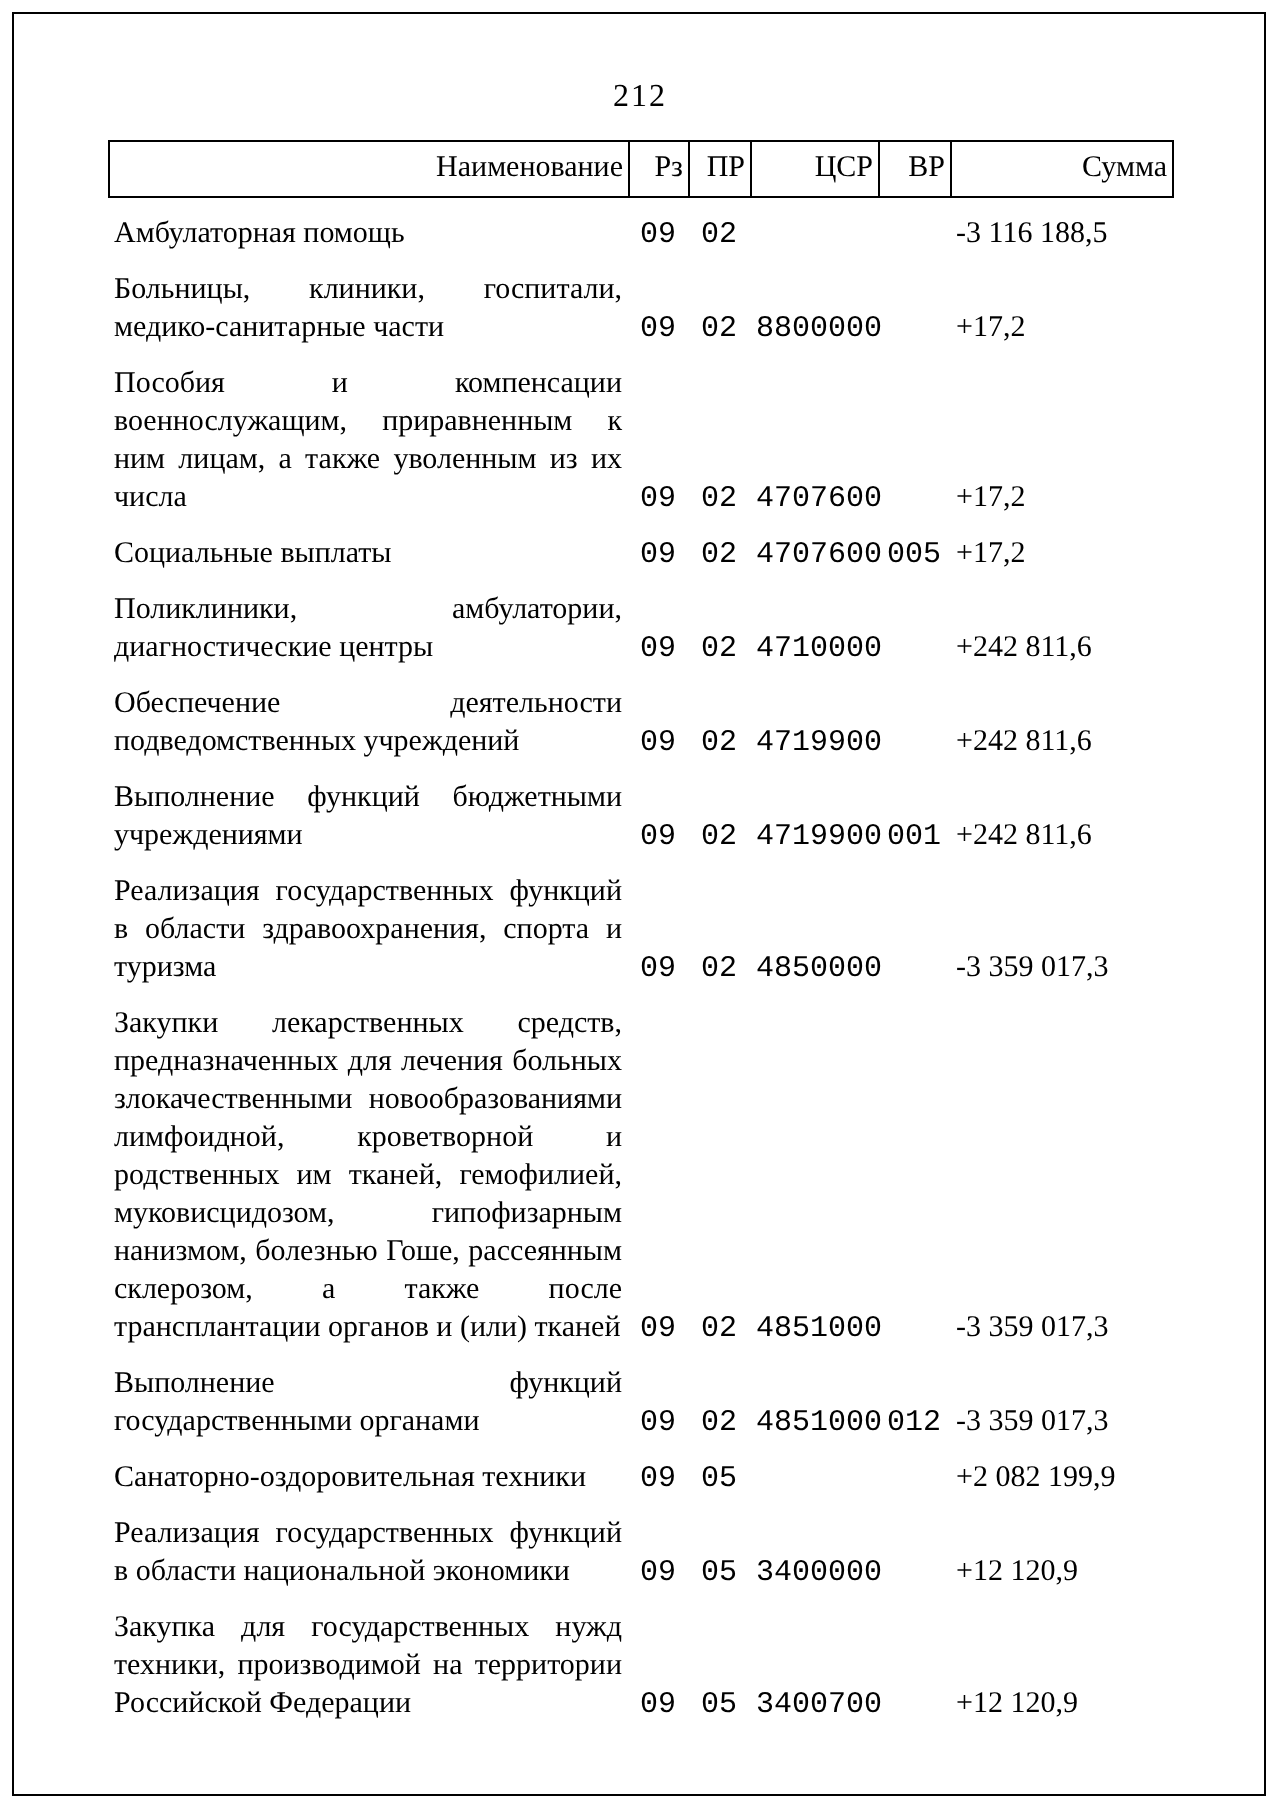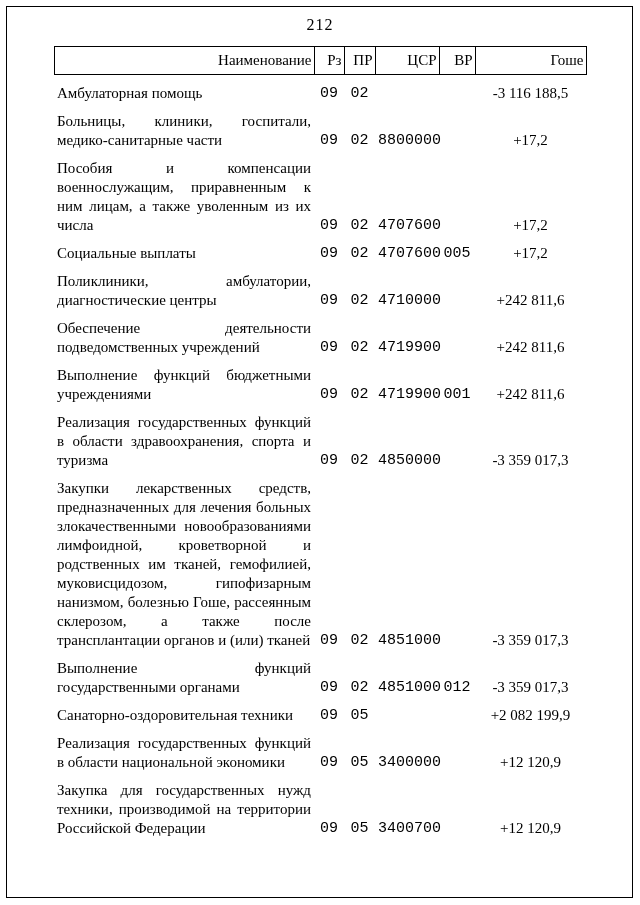--- a/index.html
+++ b/index.html
@@ -20,21 +20,21 @@
     position: absolute;
     left: 6px;
     top: 6px;
     right: 7px;
     bottom: 7px;
     border: 1.5px solid #000000;
     pointer-events: none;
   }
   .page-number {
     text-align: center;
-    padding-top: 16px;
+    padding-top: 40px;
     font-size: 16px;
     letter-spacing: 1px;
     font-family: Liberation Serif, serif;
   }
   table.budget {
     border-collapse: collapse;
     table-layout: fixed;
     width: 532px;
     margin: 12px auto 0 auto;
     font-size: 15px;
@@ -63,21 +63,21 @@
     text-align: justify;
     padding-left: 2px;
     padding-right: 8px;
   }
   td.code {
     text-align: center;
     white-space: nowrap;
     font-family: Liberation Mono, monospace;
   }
   td.sum {
-    text-align: center;
+    text-align: left;
     white-space: nowrap;
     padding-right: 1px;
   }
 </style>
 </head>
 <body>
 
 <div class="page">
   <div class="page-frame"></div>
 
@@ -92,21 +92,21 @@
         <col class="c-vr">
         <col class="c-sum">
     </colgroup>
     <thead>
       <tr>
         <th>Наименование</th>
         <th>Рз</th>
         <th>ПР</th>
         <th>ЦСР</th>
         <th>ВР</th>
-        <th>Гоше</th>
+        <th>Сумма</th>
       </tr>
     </thead>
     <tbody>
   <tr>
     <td class="name">Амбулаторная помощь</td>
     <td class="code">09</td>
     <td class="code">02</td>
     <td class="code"></td>
     <td class="code"></td>
     <td class="sum">-3 116 188,5</td>

